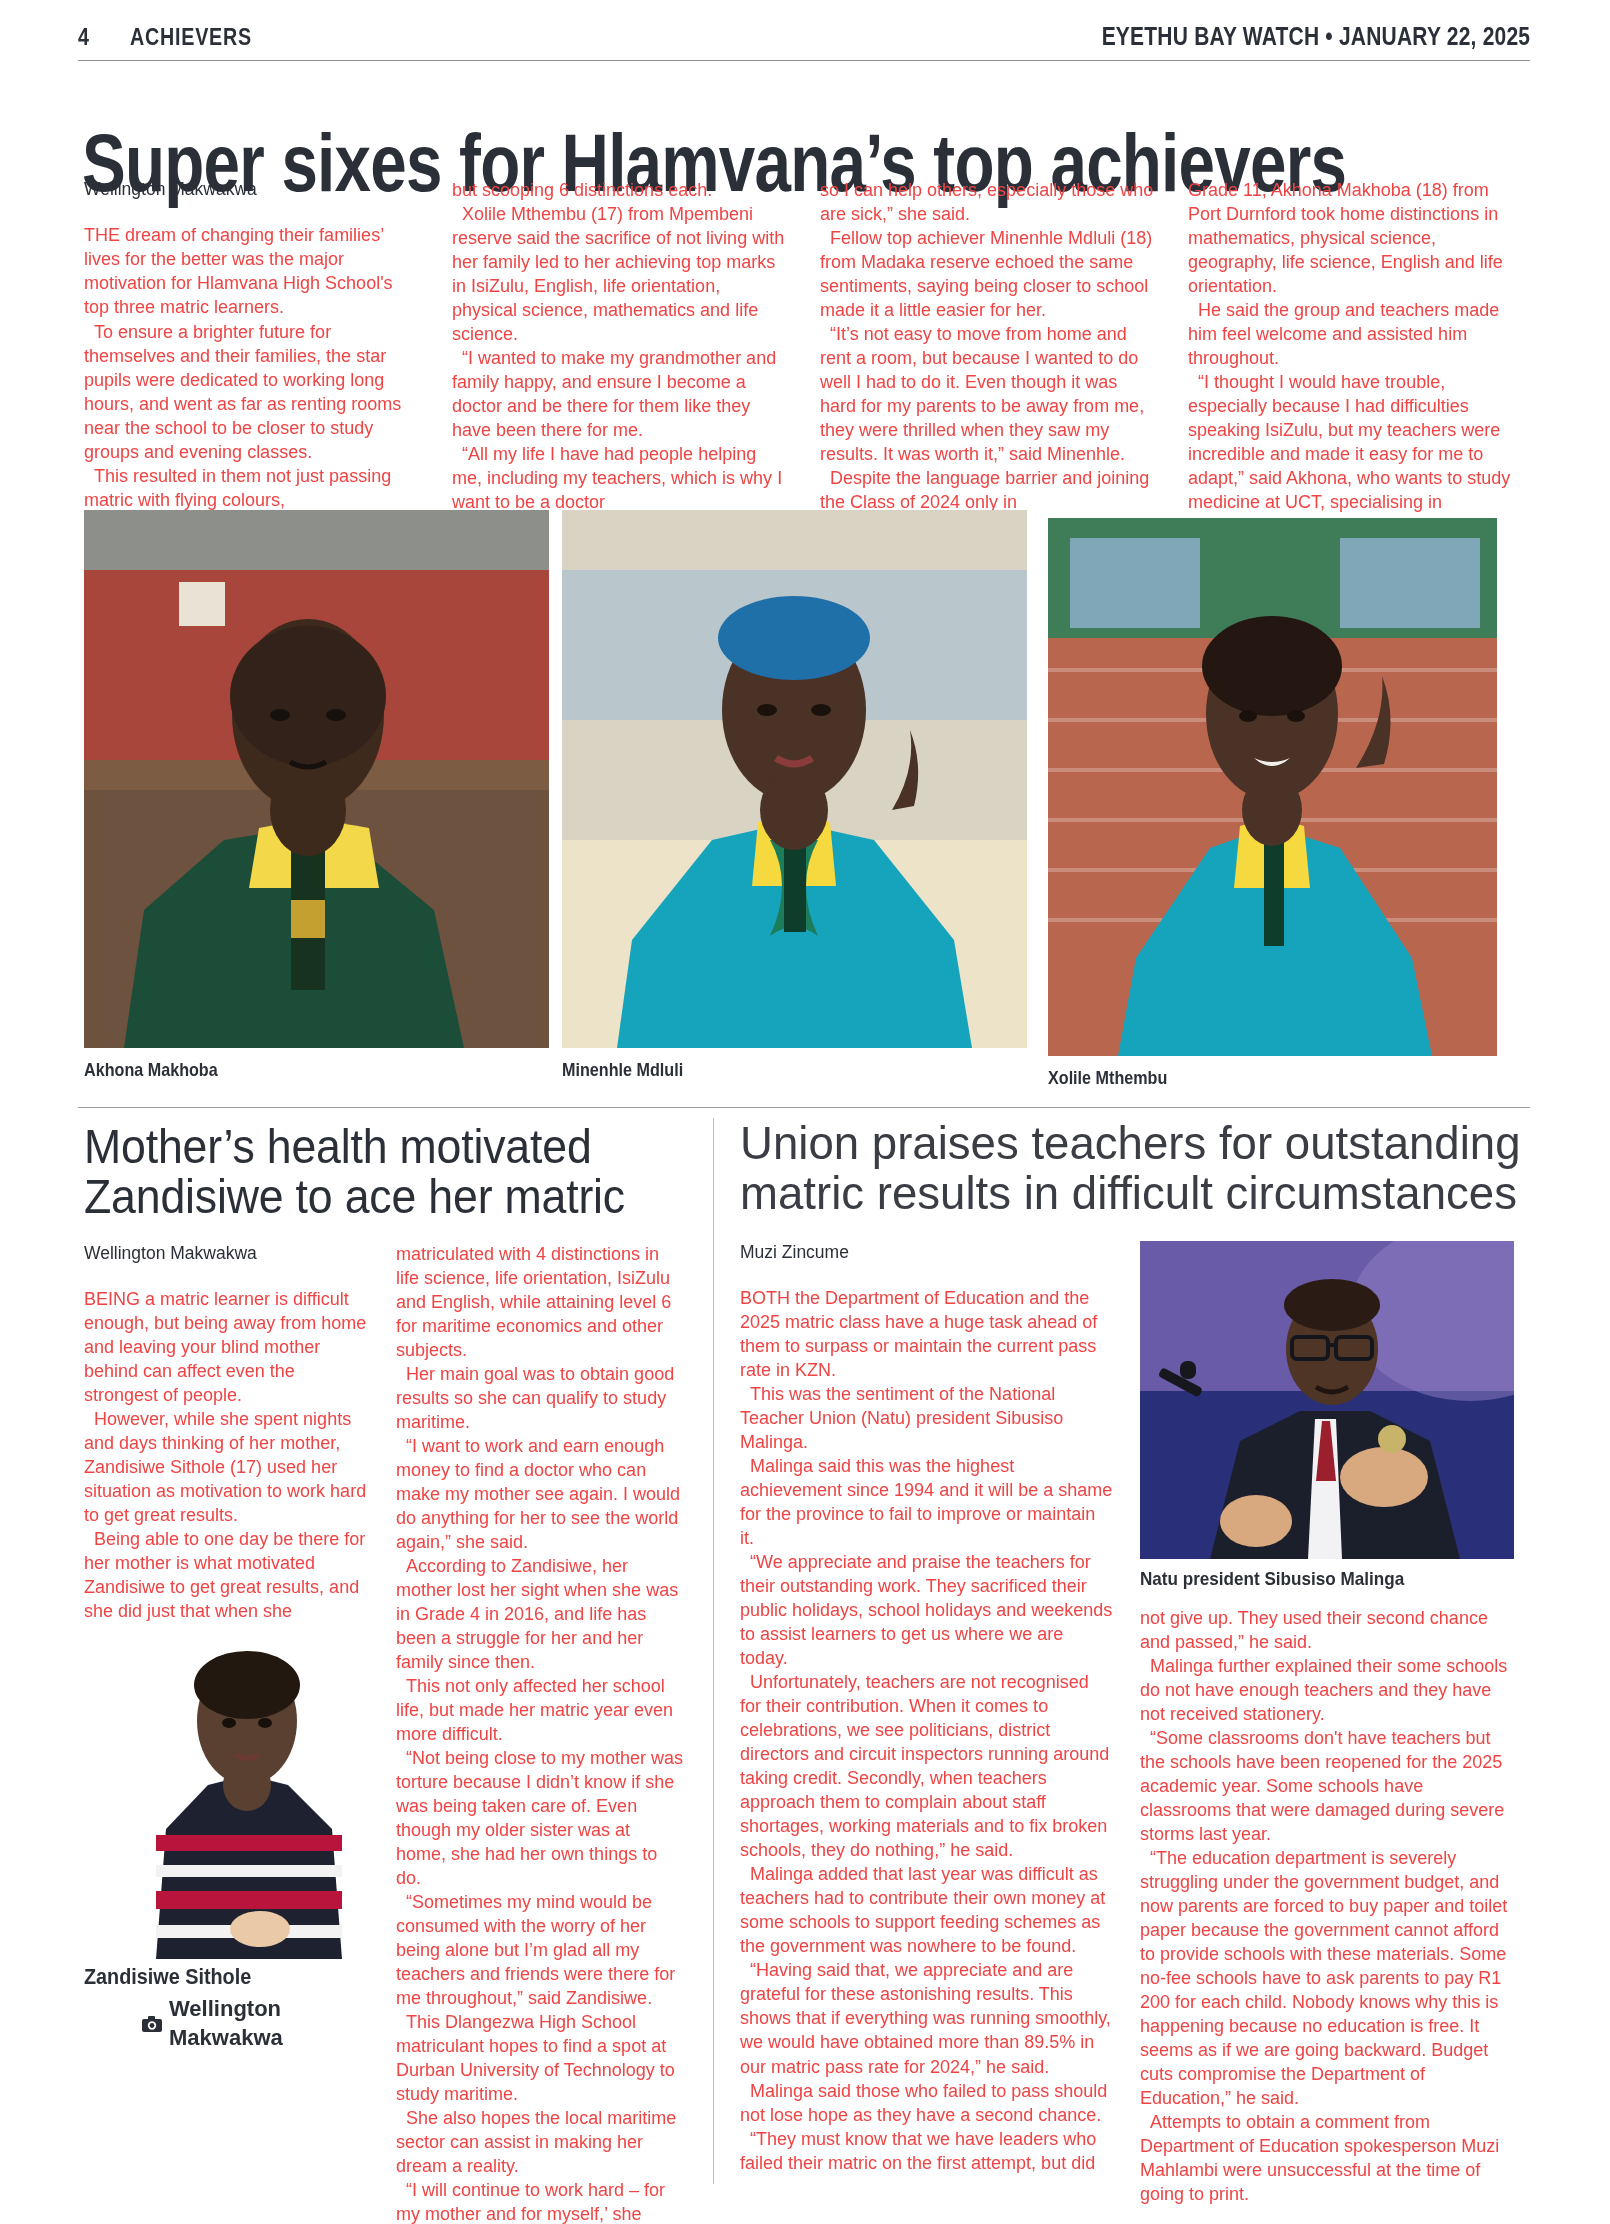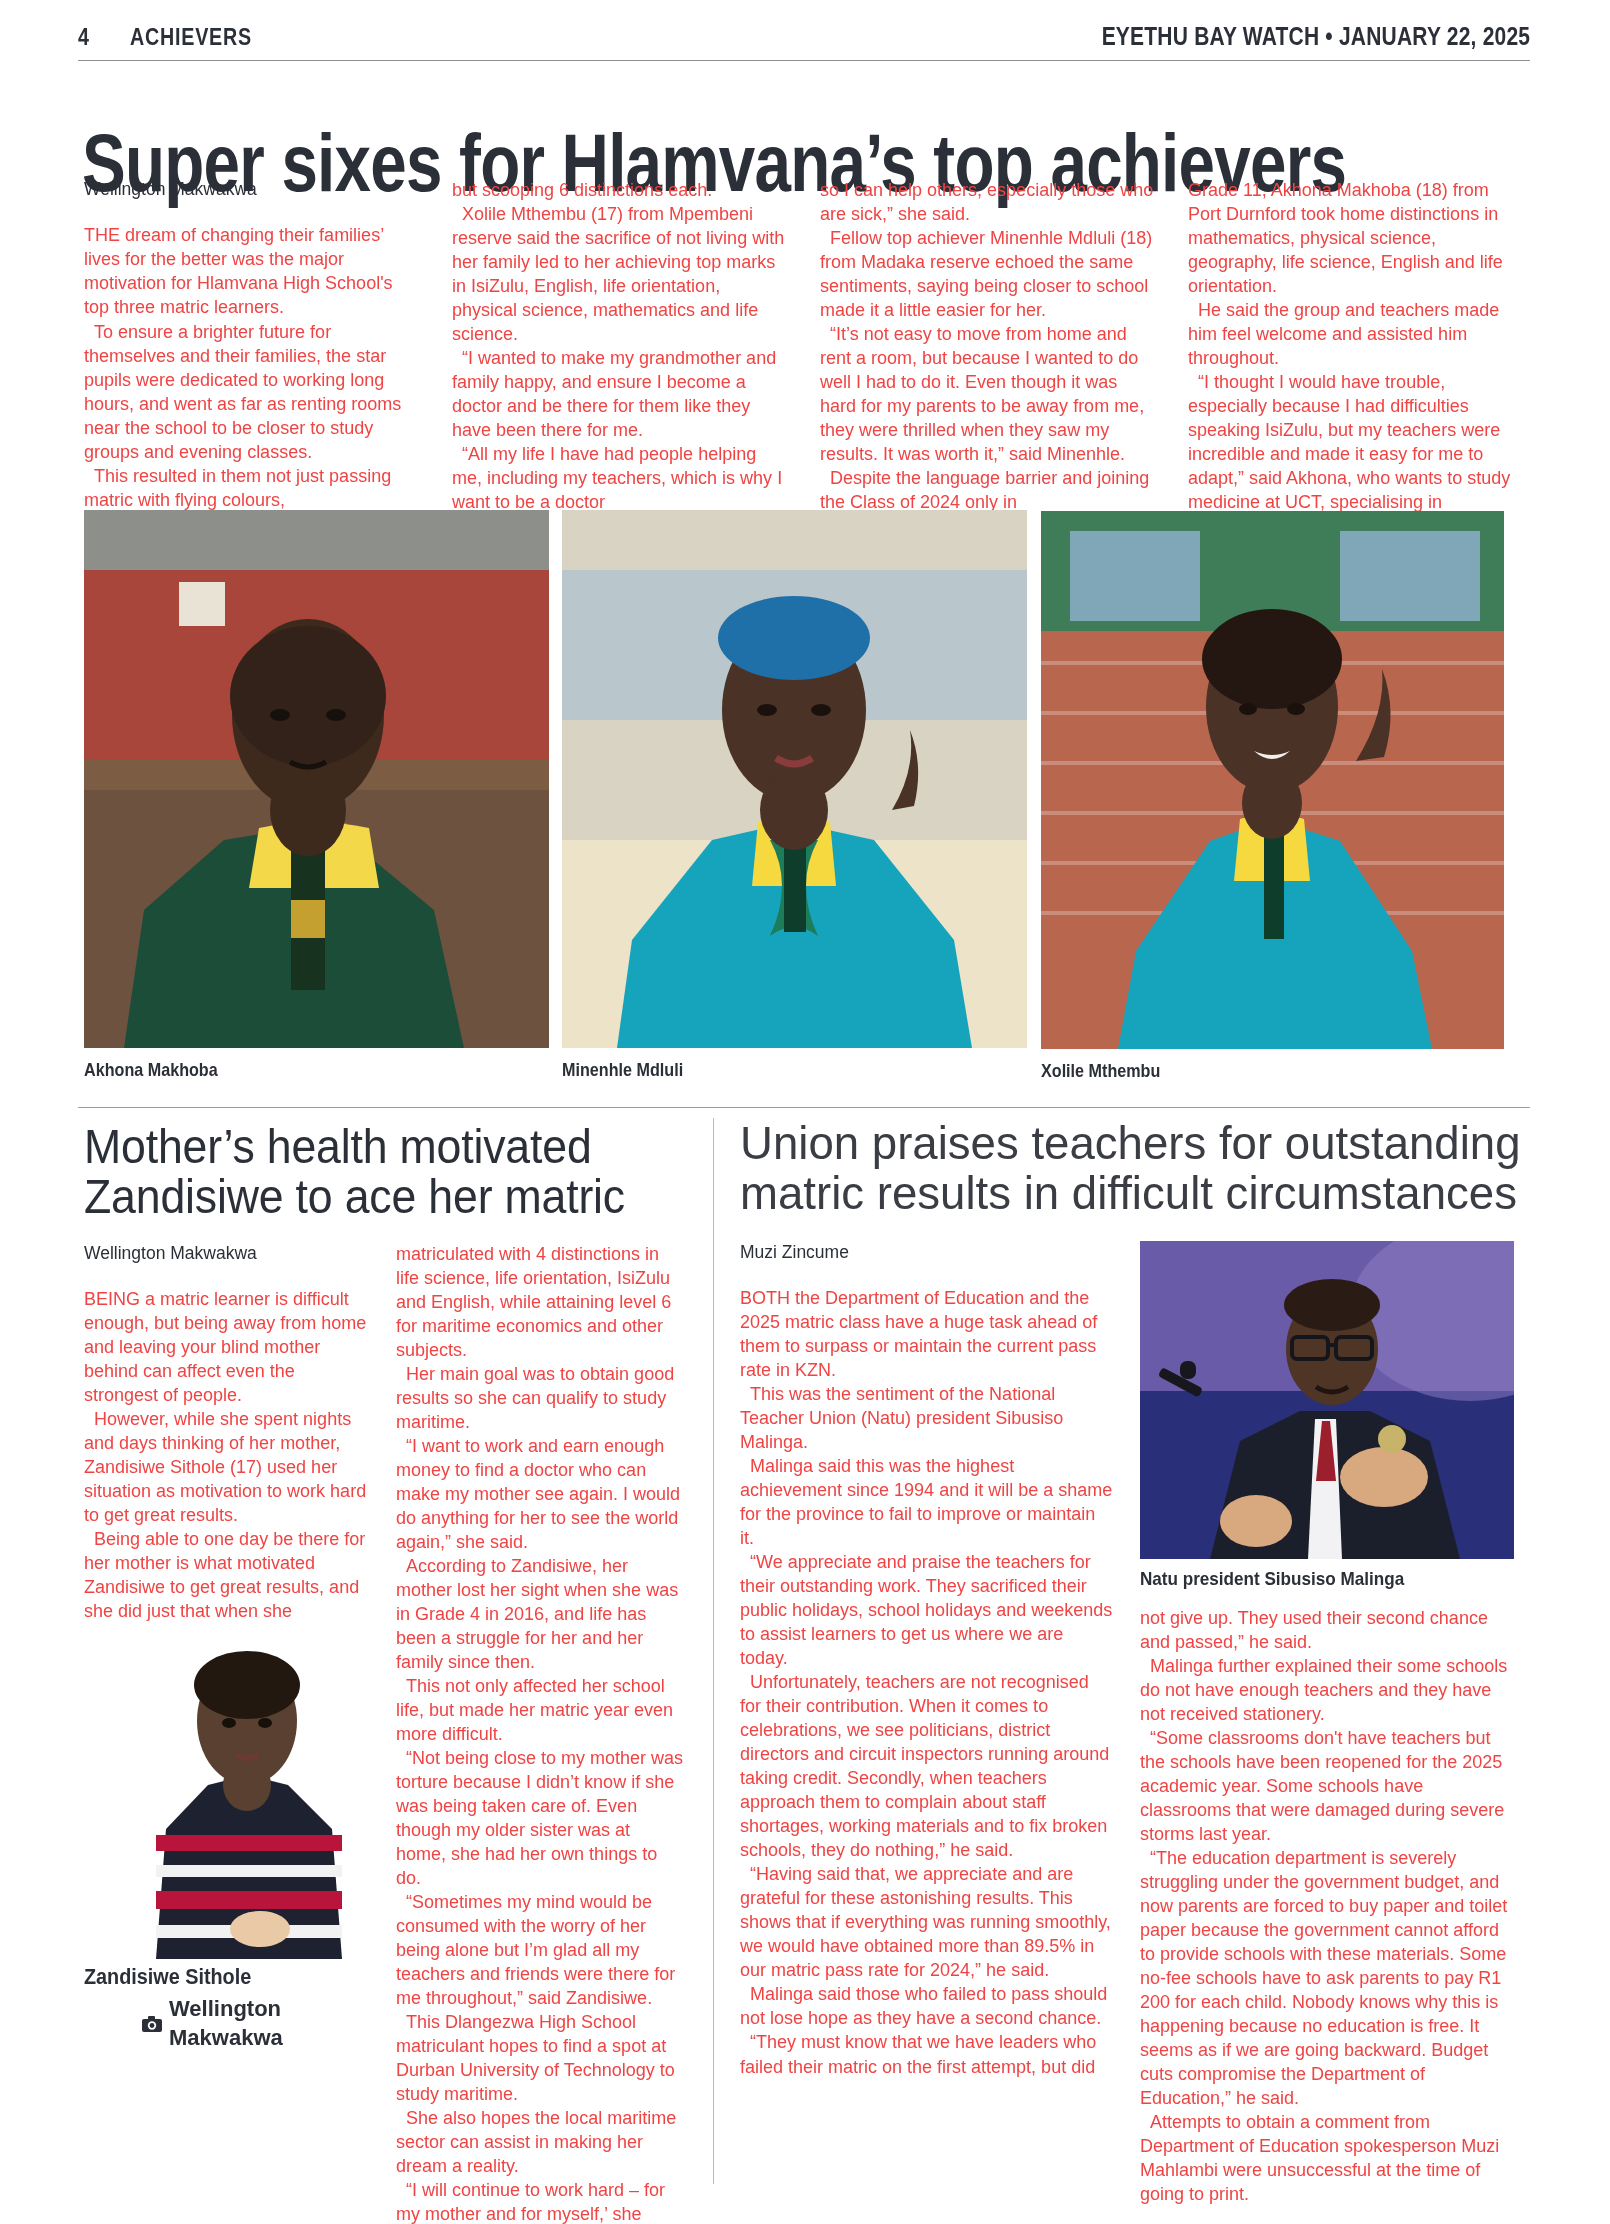--- a/index.html
+++ b/index.html
@@ -337,21 +337,21 @@
           <ellipse cx="232" cy="300" rx="34" ry="40" fill="#4a3226"></ellipse>
           <ellipse cx="205" cy="200" rx="10" ry="6" fill="#1b110c"></ellipse>
           <ellipse cx="259" cy="200" rx="10" ry="6" fill="#1b110c"></ellipse>
           <path d="M214 248 q18 12 36 0" stroke="#8a3c3c" stroke-width="7" fill="none"></path>
           <path d="M330 300 q24 -40 18 -80 q14 36 4 76 Z" fill="#4a3226"></path>
         </svg>
       </div>
       <figcaption class="photo-caption">Minenhle Mdluli</figcaption>
     </figure>
 
-    <figure style="margin:1px">
+    <figure style="margin:8px">
       <div class="photo">
         <svg viewBox="0 0 465 538" preserveAspectRatio="xMidYMid slice">
           <rect width="465" height="538" fill="#b4614d"></rect>
           <rect x="0" y="0" width="465" height="120" fill="#3f7c58"></rect>
           <rect x="0" y="120" width="465" height="418" fill="#b9664f"></rect>
           <g opacity="0.25" fill="#ffffff">
             <rect x="0" y="150" width="465" height="4"></rect>
               <rect x="0" y="200" width="465" height="4"></rect>
             <rect x="0" y="250" width="465" height="4"></rect>
               <rect x="0" y="300" width="465" height="4"></rect>
@@ -449,20 +449,21 @@
     </h2>
 
     <div class="rtwocol">
       <div class="col">
         <div class="byline">Muzi Zincume</div>
         <p class="body lead">BOTH the Department of Education and the 2025 matric class have a huge task ahead of them to surpass or maintain the current pass rate in KZN.</p>
         <p class="body">This was the sentiment of the National Teacher Union (Natu) president Sibusiso Malinga.</p>
         <p class="body">Malinga said this was the highest achievement since 1994 and it will be a shame for the province to fail to improve or maintain it.</p>
         <p class="body">“We appreciate and praise the teachers for their outstanding work. They sacrificed their public holidays, school holidays and weekends to assist learners to get us where we are today.</p>
         <p class="body">Unfortunately, teachers are not recognised for their contribution. When it comes to celebrations, we see politicians, district directors and circuit inspectors running around taking credit. Secondly, when teachers approach them to complain about staff shortages, working materials and to fix broken schools, they do nothing,” he said.</p>
+        <p class="body">Malinga added that last year was difficult as teachers had to contribute their own money at some schools to support feeding schemes as the government was nowhere to be found.</p>
         <p class="body">“Having said that, we appreciate and are grateful for these astonishing results. This shows that if everything was running smoothly, we would have obtained more than 89.5% in our matric pass rate for 2024,” he said.</p>
         <p class="body">Malinga said those who failed to pass should not lose hope as they have a second chance.</p>
         <p class="body">“They must know that we have leaders who failed their matric on the first attempt, but did</p>
       </div>
 
       <div class="col">
         <div class="malinga-photo">
           <svg viewBox="0 0 374 318" preserveAspectRatio="xMidYMid slice">
             <rect width="374" height="318" fill="#2a2f7a"></rect>
             <rect x="0" y="0" width="374" height="150" fill="#6a5ba8"></rect>

